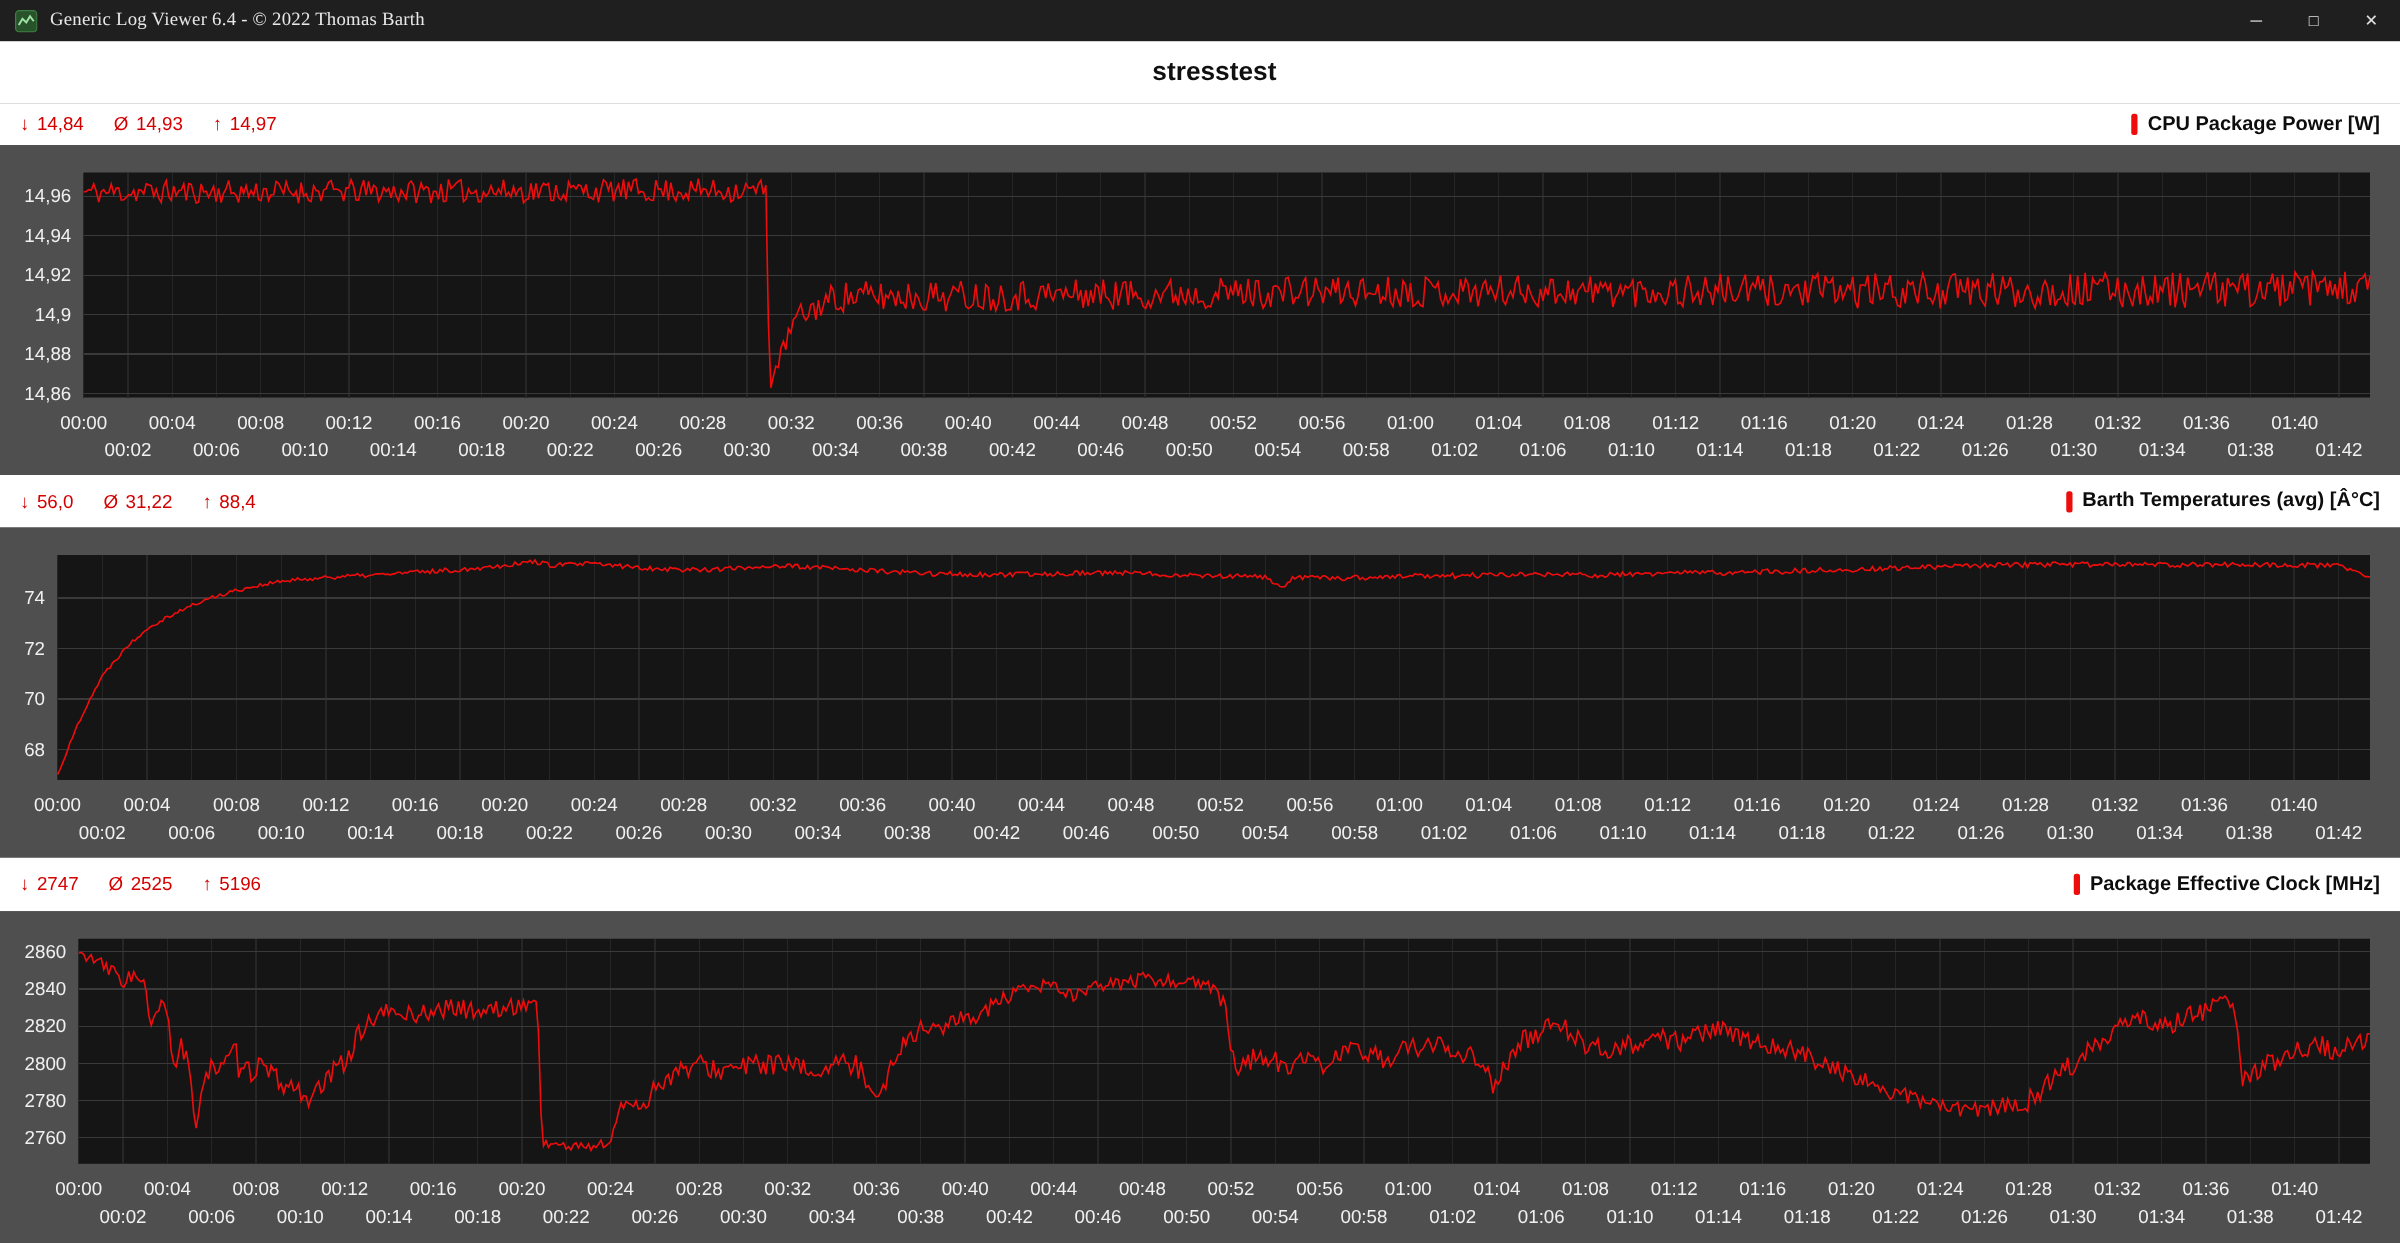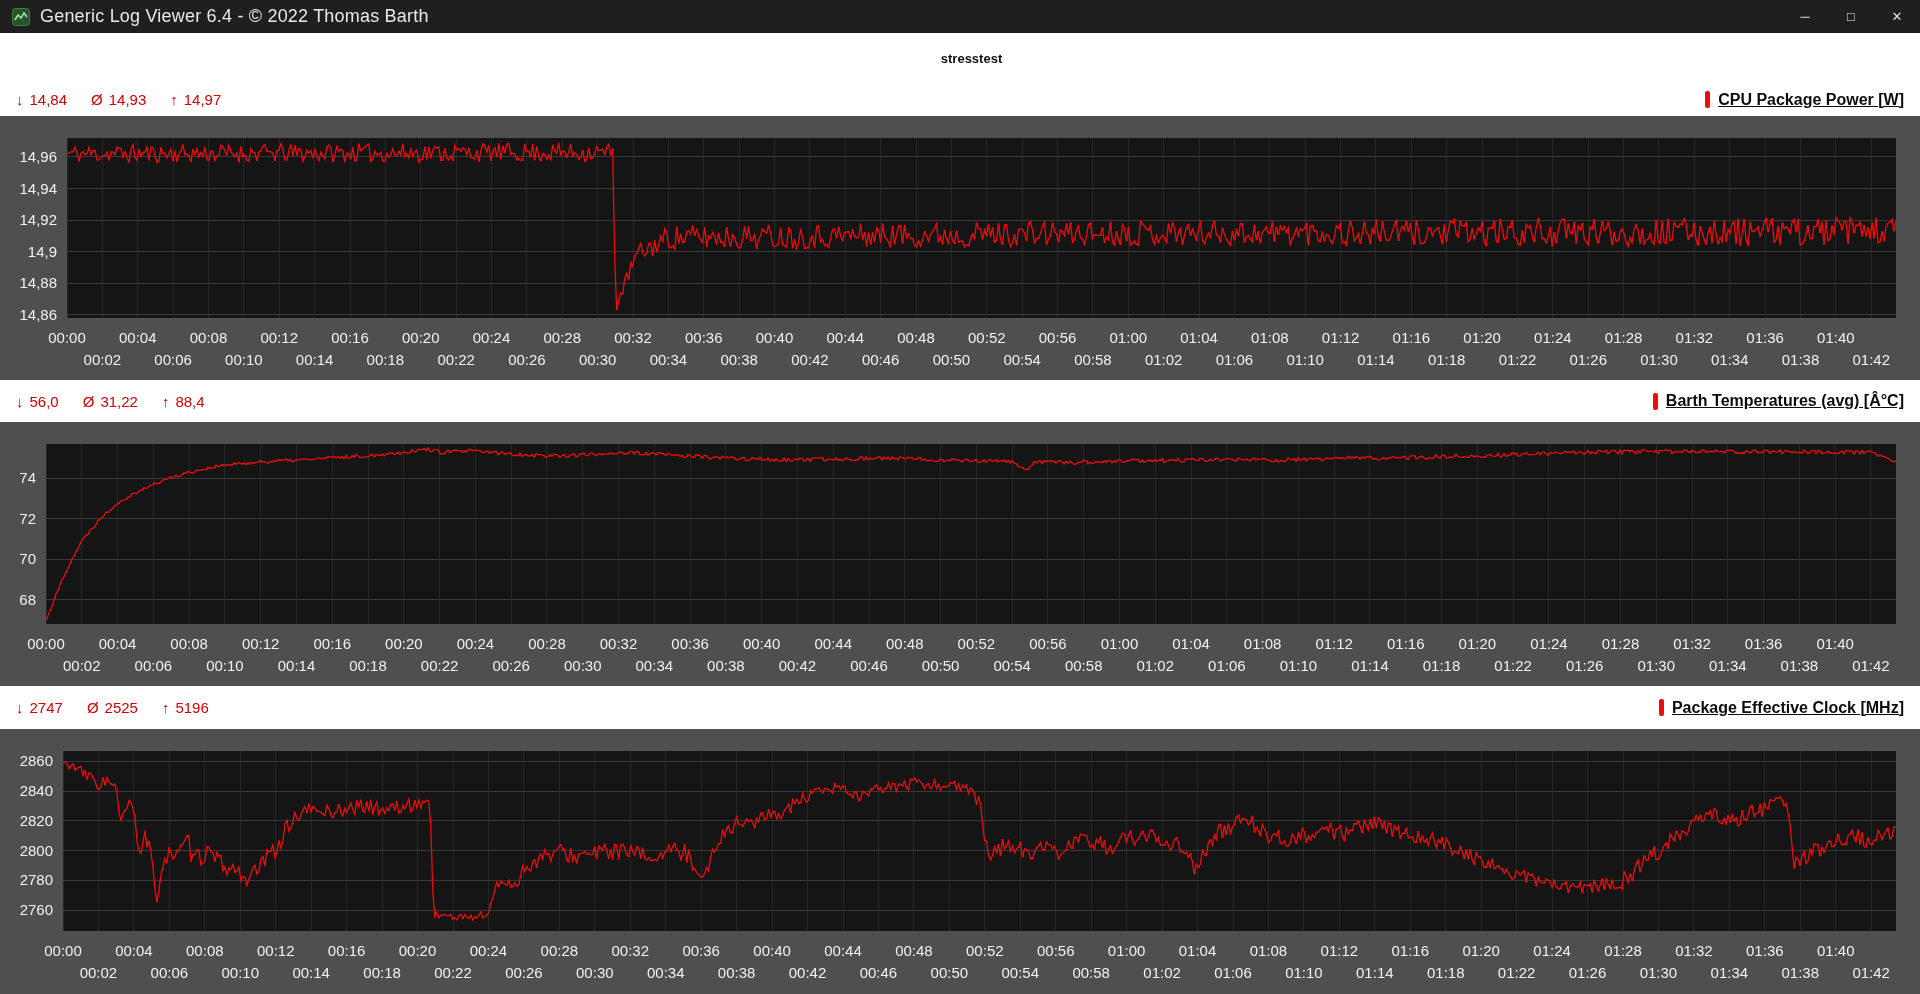--- a/index.html
+++ b/index.html
@@ -4,37 +4,37 @@
 <style>
   * { margin:0; padding:0; box-sizing:border-box; }
   html,body { width:1920px; height:994px; overflow:hidden; background:#4f4f4f;
               font-family:"Liberation Sans", sans-serif; }
 
   
   .titlebar { height:33px; background:var(--titlebar-bg,#1f1f1f);
               display:flex; align-items:center; justify-content:space-between;
               color:var(--titlebar-text,#e8e8e8); }
   .titlebar-left { display:flex; align-items:center; gap:10px; padding-left:12px; }
-  .title-text { font-size:18px; letter-spacing:.2px; }
+  .title-text { font-size:15px; letter-spacing:.2px;font-family:Liberation Serif, serif; }
   .win-controls { display:flex; height:100%; }
   .win-btn { width:46px; height:100%; display:flex; align-items:center; justify-content:center;
              background:transparent; border:none; color:#e0e0e0; font-size:13px; cursor:default; }
 
   
   .header-band { height:50px; background:#ffffff; display:flex; align-items:center; justify-content:center; }
-  .header-title { font-size:13px; font-weight:600; color:#101010;margin-left:23px; }
+  .header-title { font-size:21px; font-weight:600; color:#101010;margin-left:23px; }
 
   
   .stats-bar { background:#ffffff; display:flex; align-items:center;
                justify-content:space-between; padding:0 16px; }
   .h33 { height:33px; } .h42 { height:42px; } .h43 { height:43px; }
   .stats-group { display:flex; gap:24px; color:var(--stats-red,#d40000); font-size:15px; }
   .stat { display:flex; gap:6px; align-items:center; }
   .stat-sym { font-size:15px; }
-  .legend { display:flex; align-items:center; gap:8px; font-size:16px; font-weight:600; color:#0d0d0d;text-decoration:underline; }
+  .legend { display:flex; align-items:center; gap:8px; font-size:16px; font-weight:600; color:#0d0d0d; }
   .legend-mark { width:5px; height:17px; border-radius:2px; background:var(--series-red,#e00c0c); }
 
   
   .chart-region { background:var(--section-bg,#4f4f4f); position:relative; }
   .r264 { height:264px; } .r265 { height:265px; }
   .chart-region svg { display:block; }
 </style>
 </head>
 <body>
 

